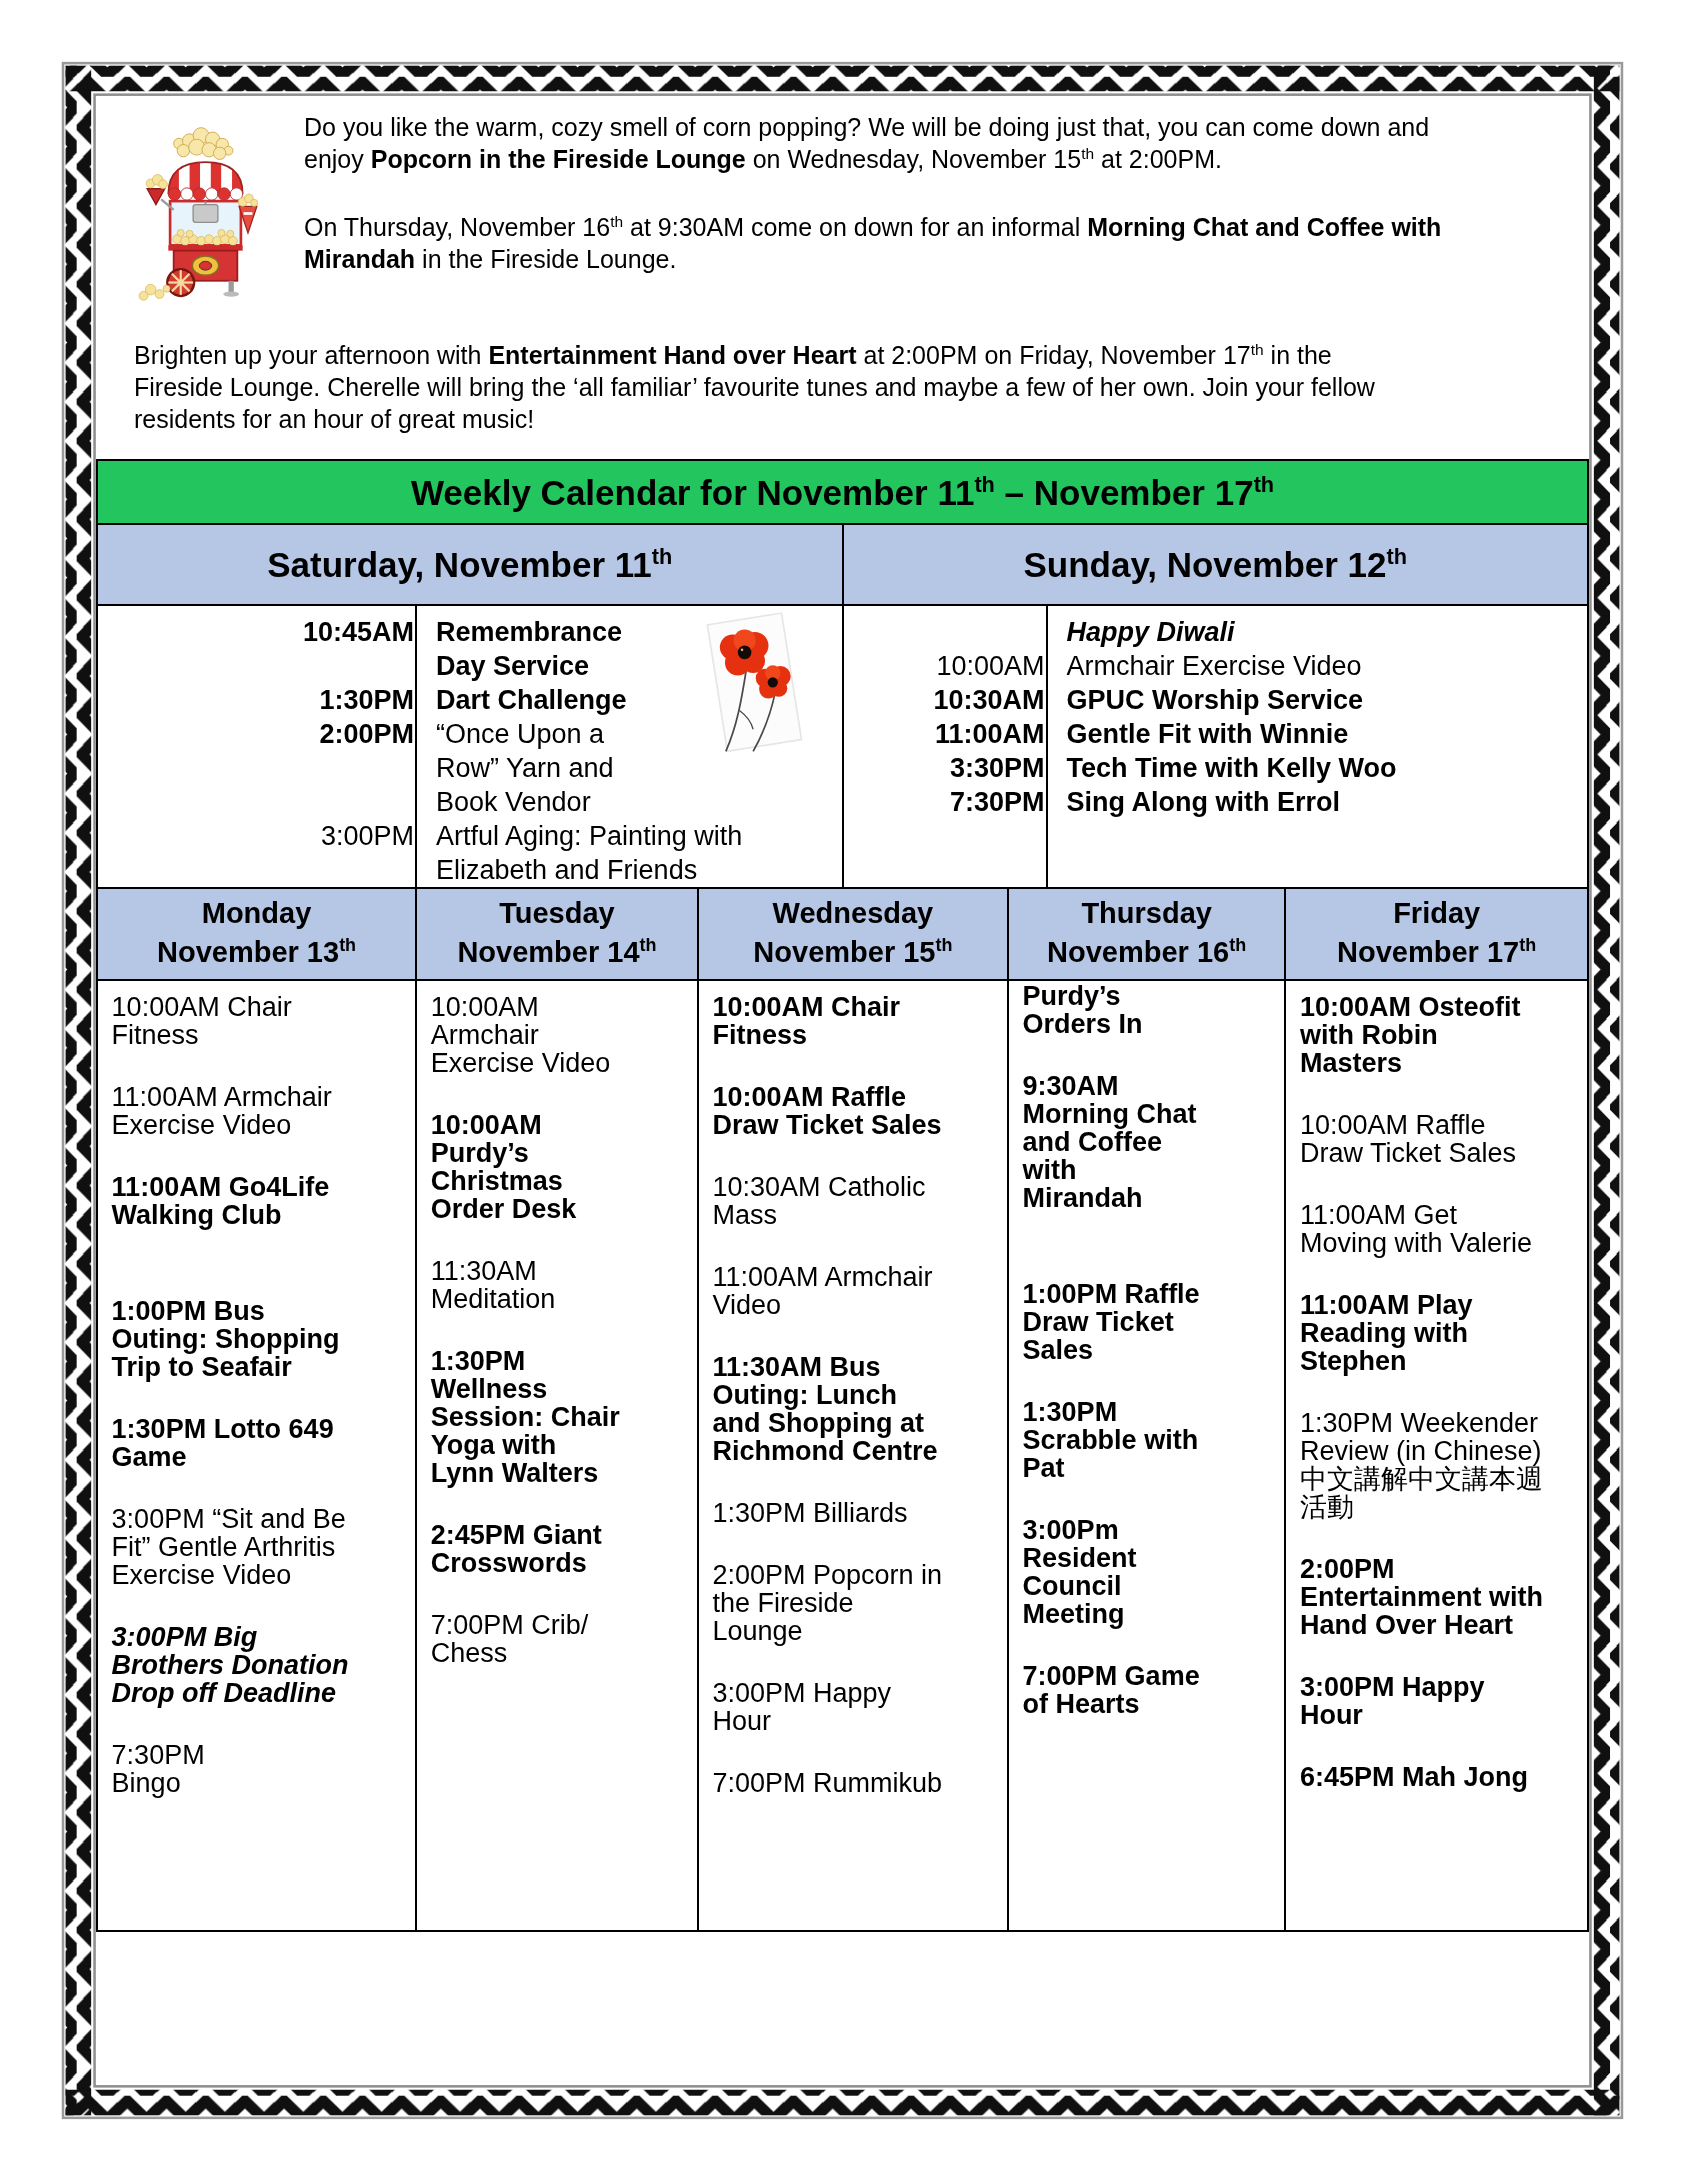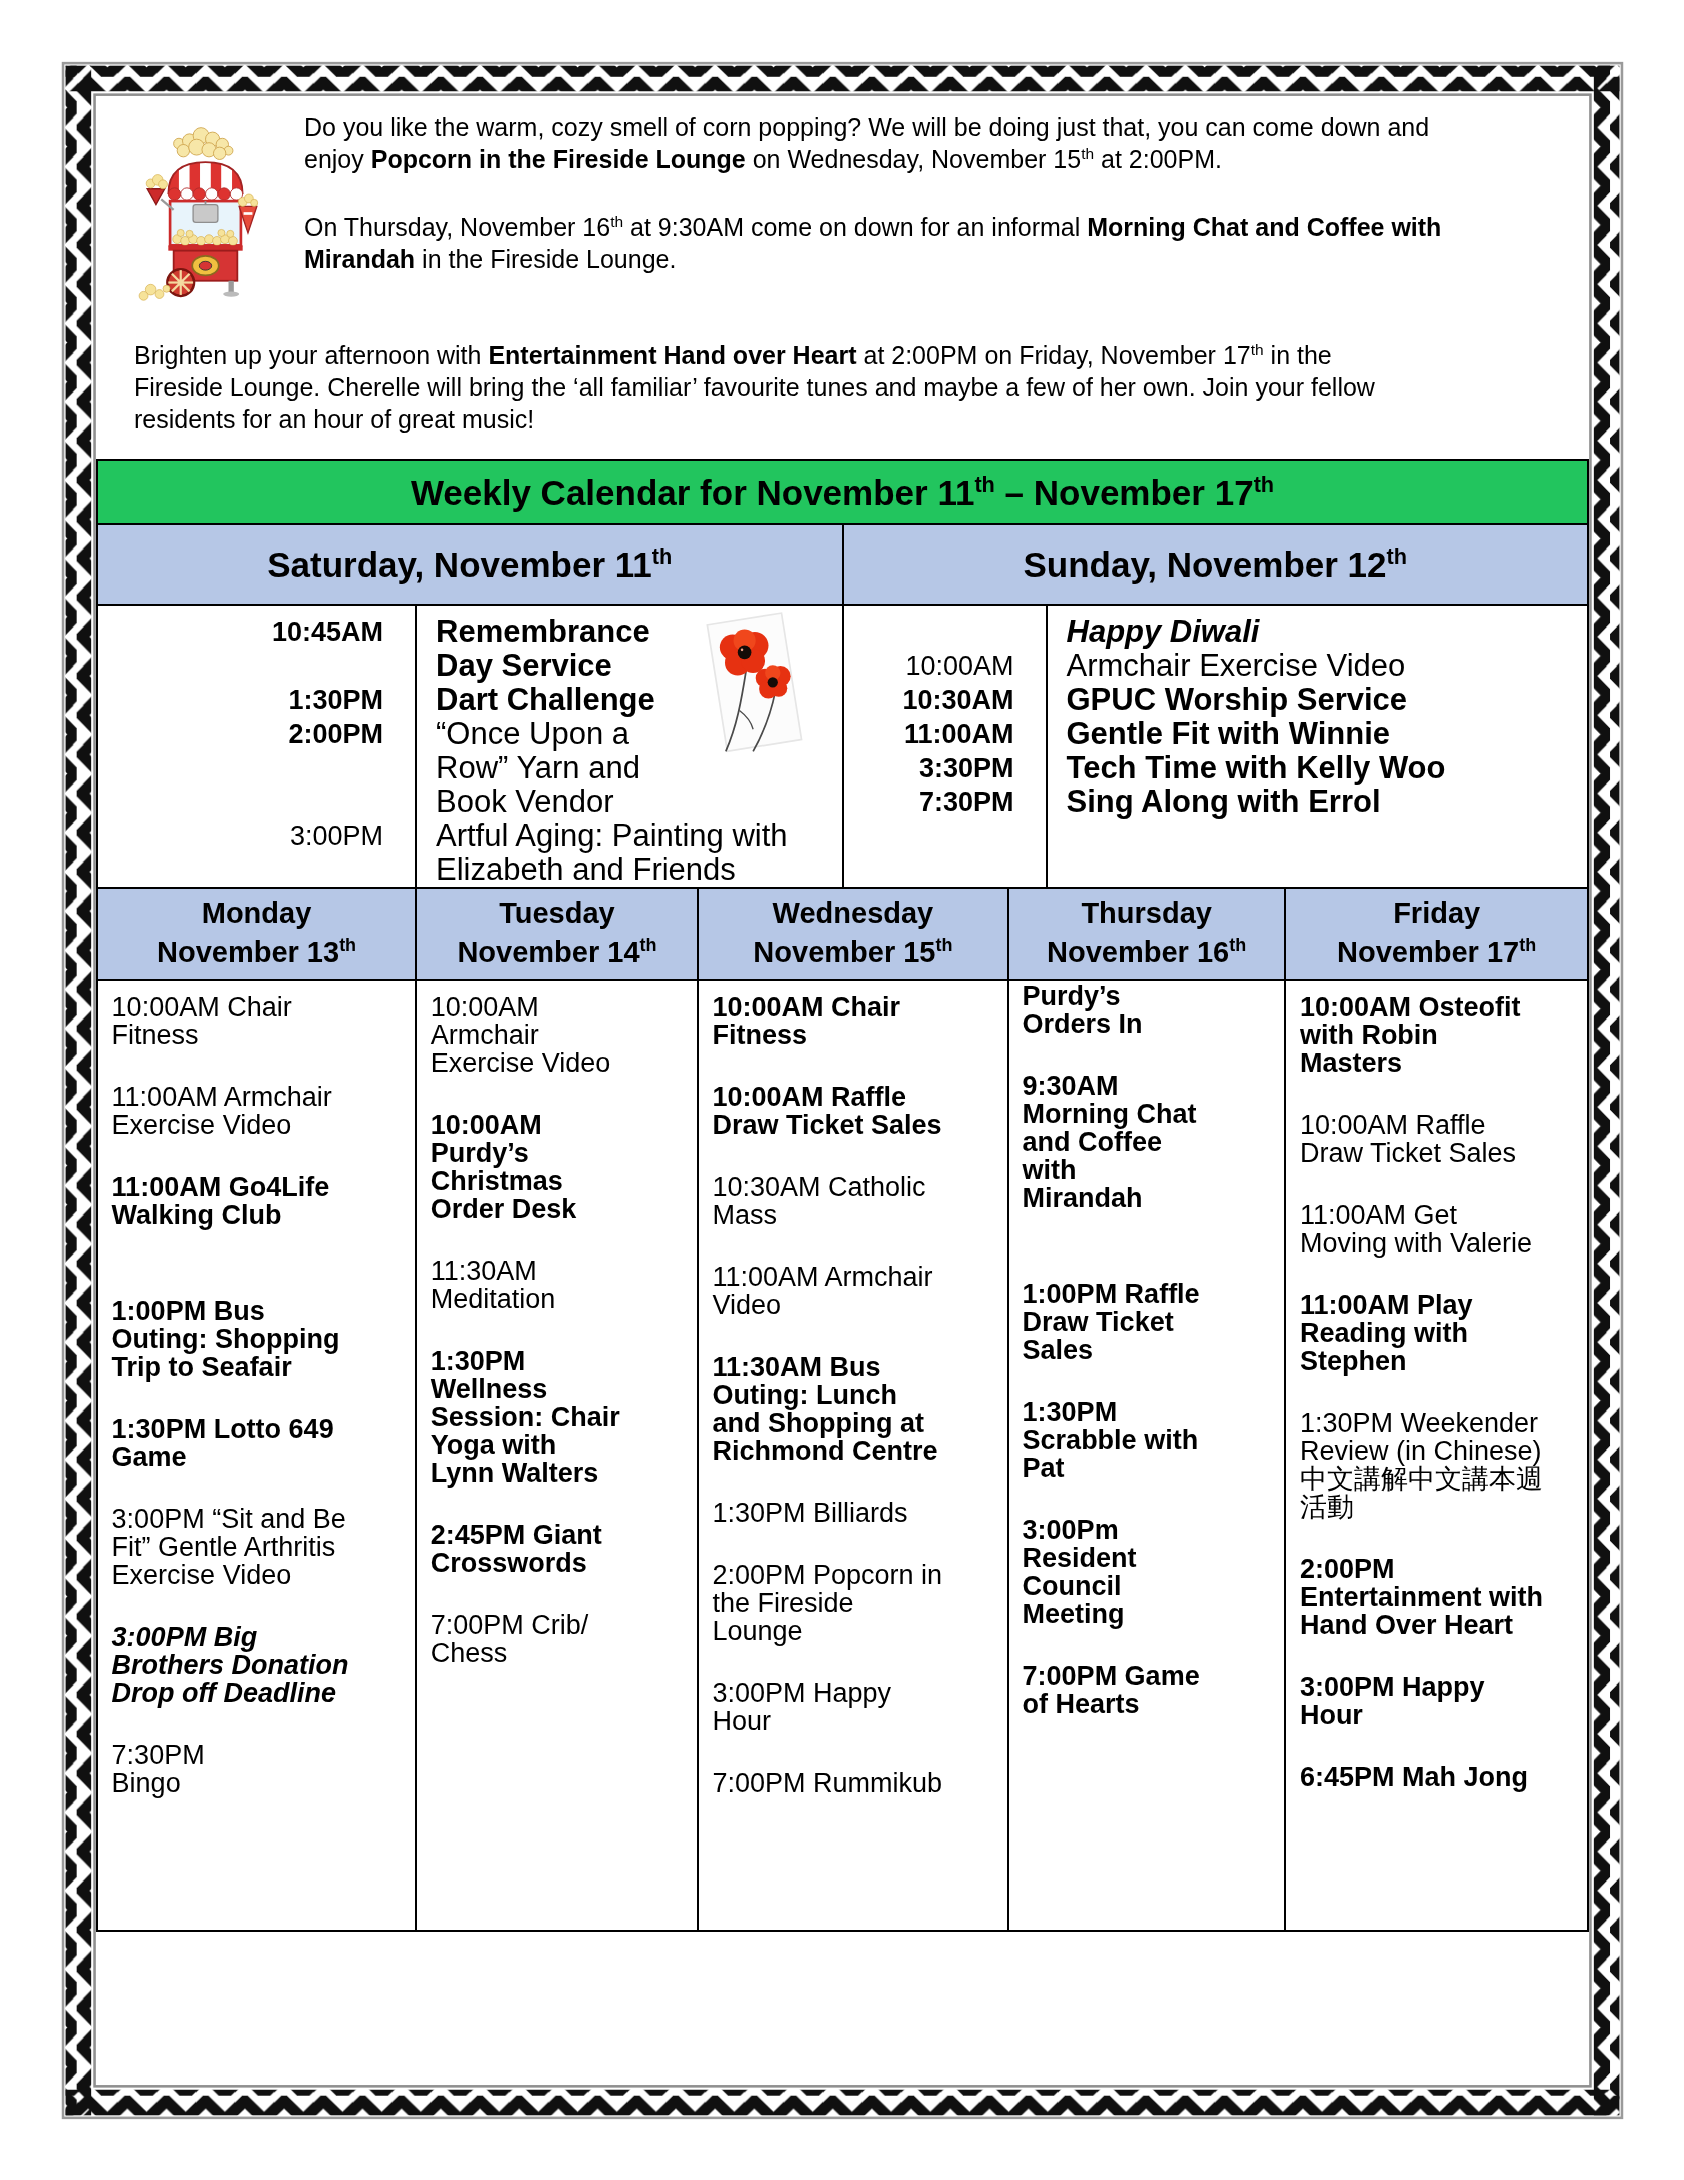--- a/index.html
+++ b/index.html
@@ -25,22 +25,22 @@
   .cal-title{border:2.6px solid #000;background:#22c55e;height:63px;text-align:center;
     font-weight:bold;font-size:35px;line-height:63px;}
   table{width:100%;border-collapse:collapse;table-layout:fixed;margin-top:-2.6px;}
   td{border:2.6px solid #000;}
   .we-hdr td{height:77px;background:#b6c7e6;font-weight:bold;font-size:35px;text-align:center;}
   .weekend-cell{padding:0;vertical-align:top;height:281px;position:relative;}
   .we-flex{display:flex;height:281px;}
   .we-times{position:relative;border-right:2.6px solid #000;font-size:27px;}
   .sat-t{flex:0 0 317px;}
   .sun-t{flex:0 0 202px;}
-  .we-time{position:absolute;right:32px;white-space:nowrap;line-height:34px;}
-  .we-events{flex:1;padding:8.5px 5.1px 0 19px;font-size:31px;line-height:34px;}
+  .we-time{position:absolute;right:1px;white-space:nowrap;line-height:34px;}
+  .we-events{flex:1;padding:8.5px 5.1px 0 19px;font-size:27px;line-height:34px;}
   .we-line{height:34px;white-space:nowrap;}
   .poppies{position:absolute;right:24px;top:1.7px;}
   .wd-hdr td{background:#b6c7e6;text-align:center;font-weight:bold;font-size:29px;padding:5.1px 0 6.8px 0;}
   .wd-day,.wd-date{line-height:39px;}
   .day-cell{vertical-align:top;height:937px;padding:12px 8.5px 0 13.6px;font-size:27px;line-height:28px;}
   .tight{padding-top:1.7px;}
   .ev{white-space:pre-line;margin:0 0 34px 0;}
   .gap2{margin-top:68px;}
   .cw1{width:21.4%;}.cw2{width:18.9%;}.cw3{width:20.8%;}.cw4{width:18.6%;}
 </style>

